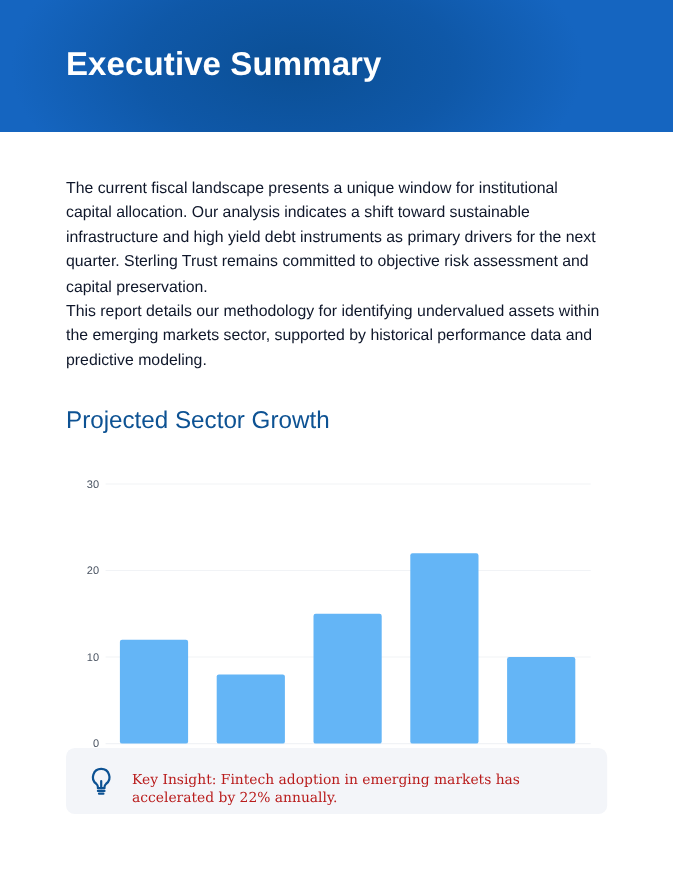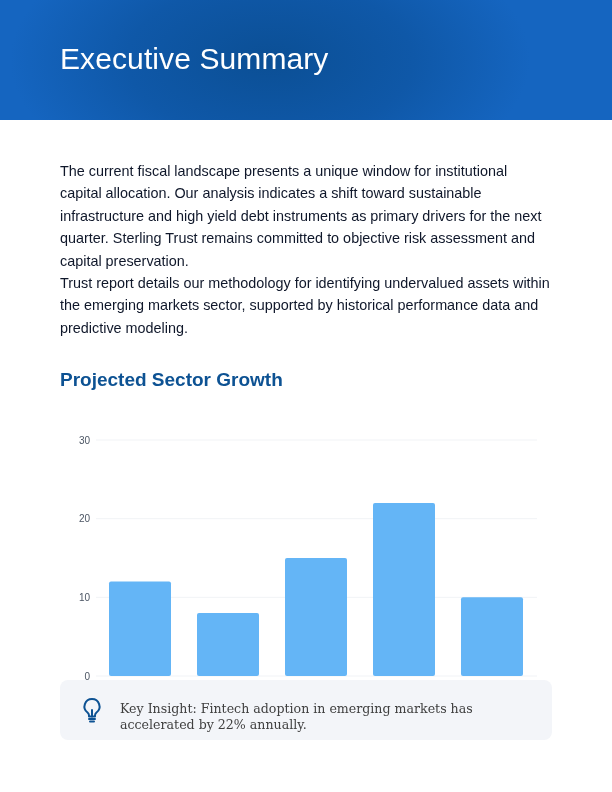--- a/index.html
+++ b/index.html
@@ -6,57 +6,57 @@
   body {
     width: 612px; height: 792px; background: #ffffff; position: relative; overflow: hidden;
     font-family: "Liberation Sans", "DejaVu Sans", sans-serif; color: #1f2328;
   }
   .header {
     position: absolute; left: 0; top: 0; width: 612px; height: 120px;
     background: radial-gradient(ellipse 260px 140px at 270px 60px, #0b4f95 0%, #0f58a8 55%, #1565c0 100%);
   }
   .header h1 {
     position: absolute; left: 60px; top: 42px; margin: 0;
-    font-size: 30px; font-weight: 400; color: #ffffff; letter-spacing: 0.1px;
+    font-size: 30px; font-weight: 700; color: #ffffff; letter-spacing: 0.1px;
     font-family: "Liberation Sans", "DejaVu Sans", sans-serif;
   }
   .body-text {
     position: absolute; left: 60px; top: 160px; width: 492px;
     font-size: 14.4px; line-height: 22.4px; color: #0f172a;
     font-family: "Liberation Sans", "DejaVu Sans", sans-serif;
   }
   .body-text p { margin: 0; }
   .section-title {
     position: absolute; left: 60px; top: 369px; margin: 0;
-    font-size: 19px; font-weight: 700; color: #0d5293;
+    font-size: 22px; font-weight: 400; color: #0d5293;
     font-family: "Liberation Sans", "DejaVu Sans", sans-serif;
   }
   .chart { position: absolute; left: 60px; top: 420px; width: 492px; height: 270px; }
   .chart svg { display: block; }
   .insight {
     position: absolute; left: 60px; top: 680px; width: 492px; height: 60px;
     background: #f3f5f9; border-radius: 8px; box-sizing: border-box;
   }
   .insight .icon { position: absolute; left: 20px; top: 17px; width: 24px; height: 26px; }
   .insight .text {
     position: absolute; left: 60px; top: 21px; width: 420px;
     font-family: "DejaVu Serif", "Liberation Serif", serif;
-    font-size: 12.6px; line-height: 16px; color: #404040;
+    font-size: 12.6px; line-height: 16px; color: #b91c1c;
   }
 </style>
 </head>
 <body>
 
 <div class="header">
   <h1>Executive Summary</h1>
 </div>
 
 <div class="body-text">
   <p>The current fiscal landscape presents a unique window for institutional capital allocation. Our analysis indicates a shift toward sustainable infrastructure and high yield debt instruments as primary drivers for the next quarter. Sterling Trust remains committed to objective risk assessment and capital preservation.</p>
-  <p>Trust report details our methodology for identifying undervalued assets within the emerging markets sector, supported by historical performance data and predictive modeling.</p>
+  <p>This report details our methodology for identifying undervalued assets within the emerging markets sector, supported by historical performance data and predictive modeling.</p>
 </div>
 
 <h2 class="section-title">Projected Sector Growth</h2>
 
 <div class="chart">
   <svg id="chart-svg" width="492" height="270" viewBox="0 0 492 270">
       <line x1="36" x2="477" y1="256" y2="256" stroke="#f1f3f6" stroke-width="1"></line>
       <text x="30" y="259.5" text-anchor="end" font-size="10" font-family="Liberation Sans, DejaVu Sans, sans-serif" fill="#4b5563">0</text>
       <line x1="36" x2="477" y1="177.33333333333334" y2="177.33333333333334" stroke="#f1f3f6" stroke-width="1"></line>
       <text x="30" y="180.83333333333334" text-anchor="end" font-size="10" font-family="Liberation Sans, DejaVu Sans, sans-serif" fill="#4b5563">10</text>

